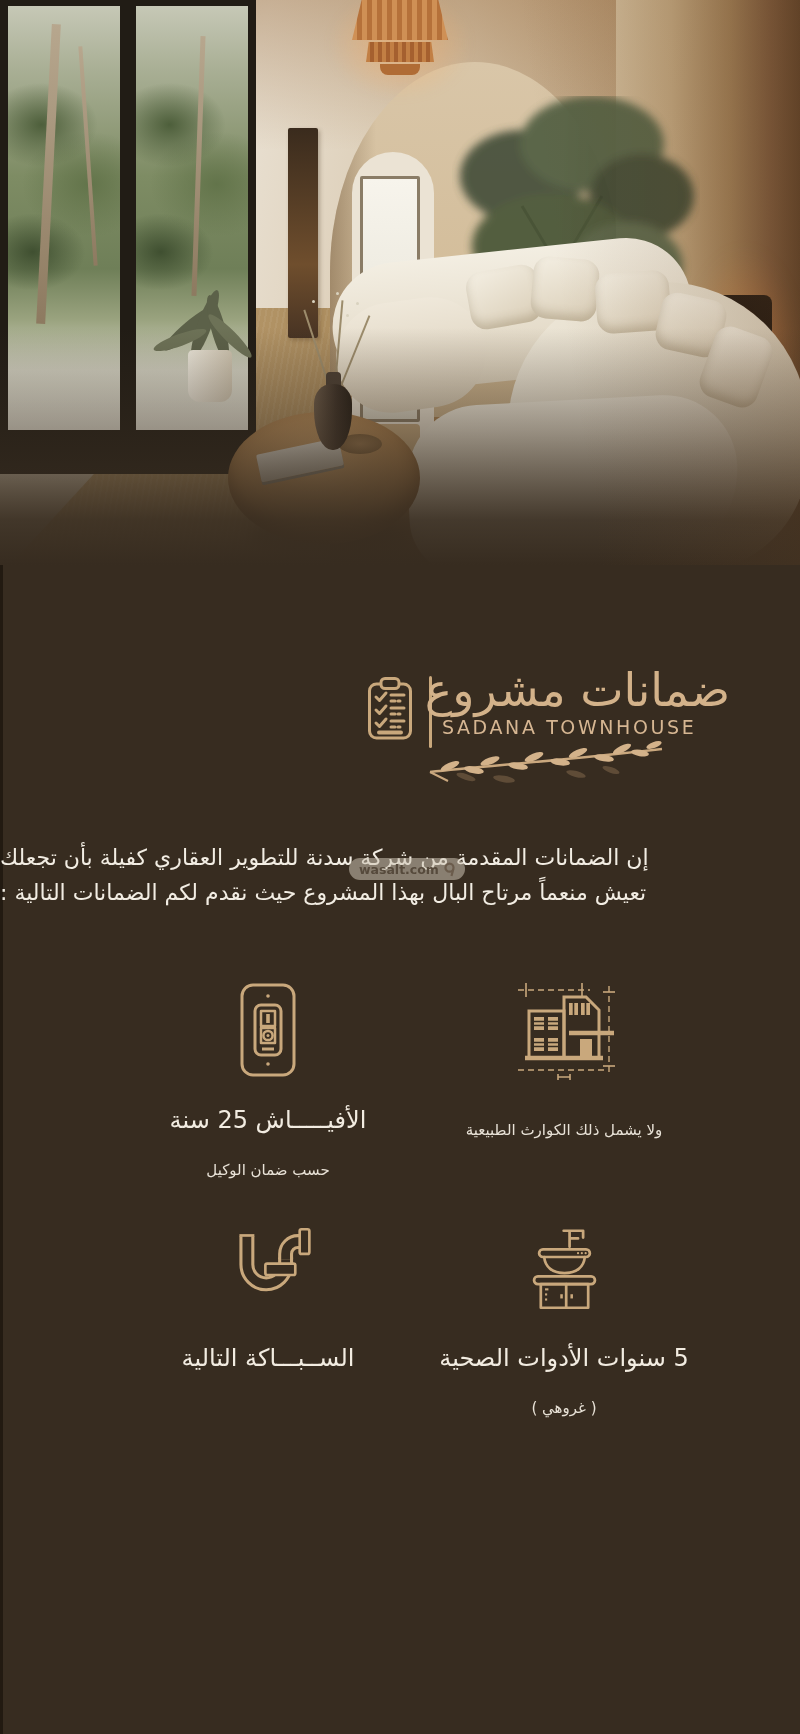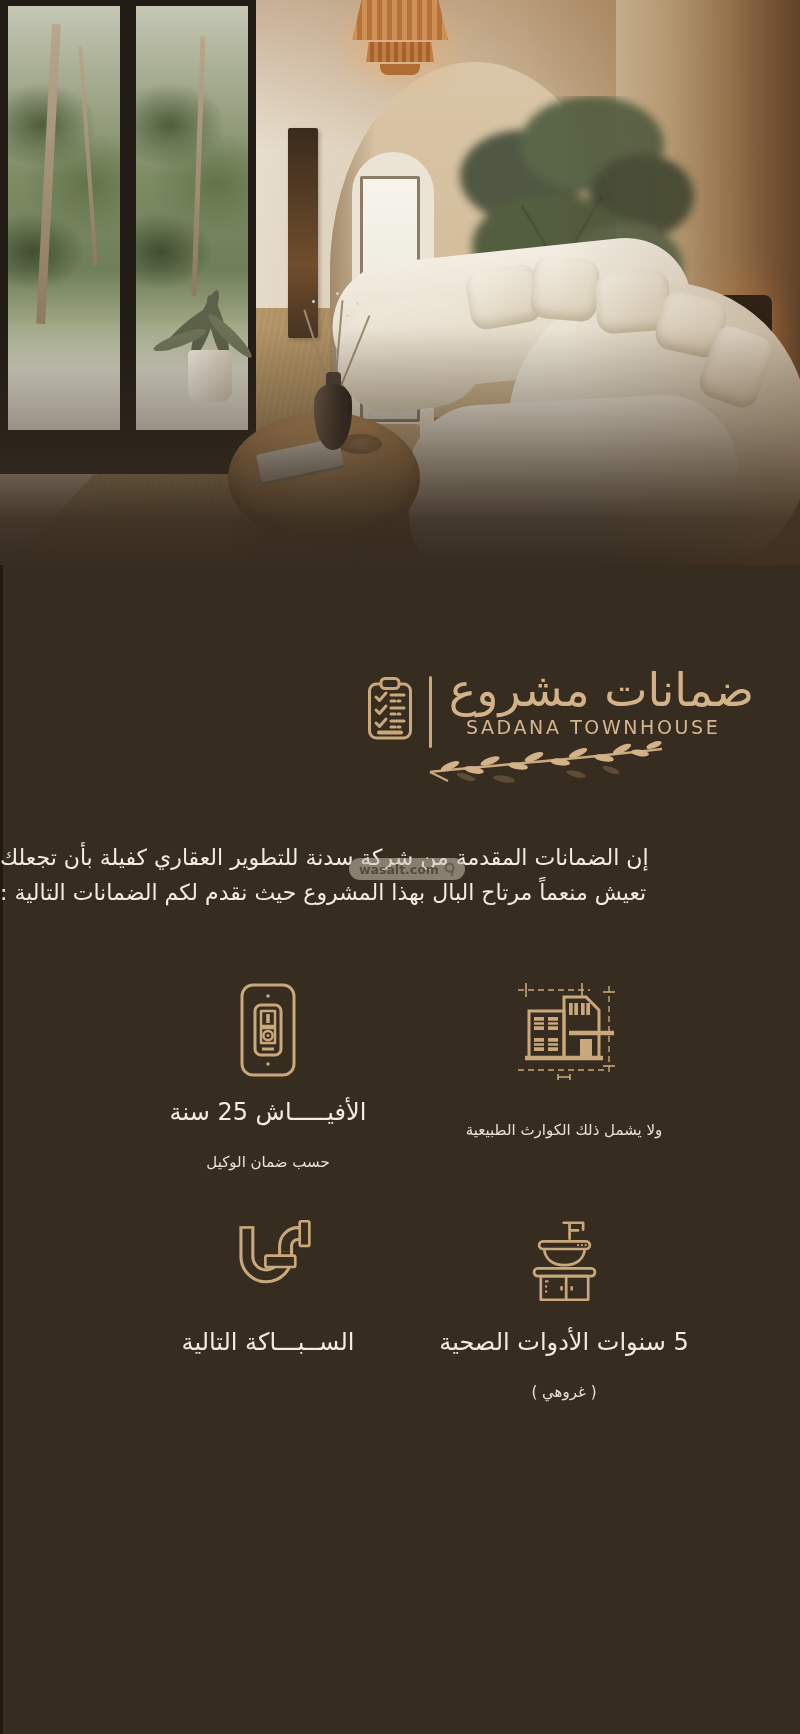--- a/index.html
+++ b/index.html
@@ -76,33 +76,33 @@
   .twig-dot{position:absolute;width:3px;height:3px;border-radius:50%;background:#d9d2bf;}
   .vase-neck{left:326px;top:372px;width:15px;height:18px;border-radius:4px 4px 0 0;background:#4a3e33;}
   .vase{left:314px;top:384px;width:38px;height:66px;border-radius:45% 45% 48% 48%/30% 30% 60% 60%;
         background:linear-gradient(90deg,#6b5a49,#3a2f26 60%,#241d16);}
   .hero-fade{left:0;top:0;width:800px;height:565px;
         background:linear-gradient(262deg,rgba(105,70,38,.28) 0%,rgba(105,70,38,0) 32%),
                    linear-gradient(180deg,rgba(55,44,32,0) 58%,rgba(55,44,32,.45) 76%,rgba(55,44,32,.92) 92%,#372c20 100%);}
   
   .clipboard{left:366px;top:676px;}
   .hdr-divider{left:429px;top:676px;width:3px;height:72px;background:#c9a87c;border-radius:2px;}
-  .titles{left:466px;top:664px;width:288px;}
+  .titles{left:442px;top:664px;width:288px;}
   .title-ar{direction:rtl;text-align:right;color:#d3b28a;font-size:46px;line-height:52px;white-space:nowrap;font-weight:400;}
   .subtitle-en{text-align:left;color:#d6b692;font-size:19px;line-height:22px;letter-spacing:2.6px;white-space:nowrap;}
   .branch{left:426px;top:740px;}
   
   .intro{left:0;top:840px;width:708px;text-align:left;direction:rtl;color:#f2ede3;font-size:22px;line-height:35px;}
   .watermark{left:349px;top:858px;height:22px;display:flex;align-items:center;gap:5px;padding:0 10px;border-radius:11px;
              background:rgba(206,196,180,.55);color:#564a3c;font-size:12.5px;font-weight:bold;z-index:5;}
   
   .grid{left:120px;top:978px;width:592px;display:grid;grid-template-columns:1fr 1fr;direction:rtl;row-gap:36px;}
   .g-item{display:flex;flex-direction:column;align-items:center;text-align:center;color:#f2ece1;}
   .icon-box{height:104px;display:flex;align-items:center;justify-content:center;margin-bottom:14px;}
-  .g-title{font-size:24px;line-height:32px;font-weight:500;direction:rtl;white-space:nowrap;}
+  .g-title{font-size:24px;line-height:32px;font-weight:500;direction:rtl;white-space:nowrap;margin-top:8px;}
   .g-note{font-size:15px;line-height:20px;margin-top:24px;direction:rtl;opacity:.95;}
 </style>
 </head>
 <body>
 
 <div class="page">
 
   <div class="hero">
     <div class="abs ceiling-shade"></div>
     <div class="abs floor"></div>

